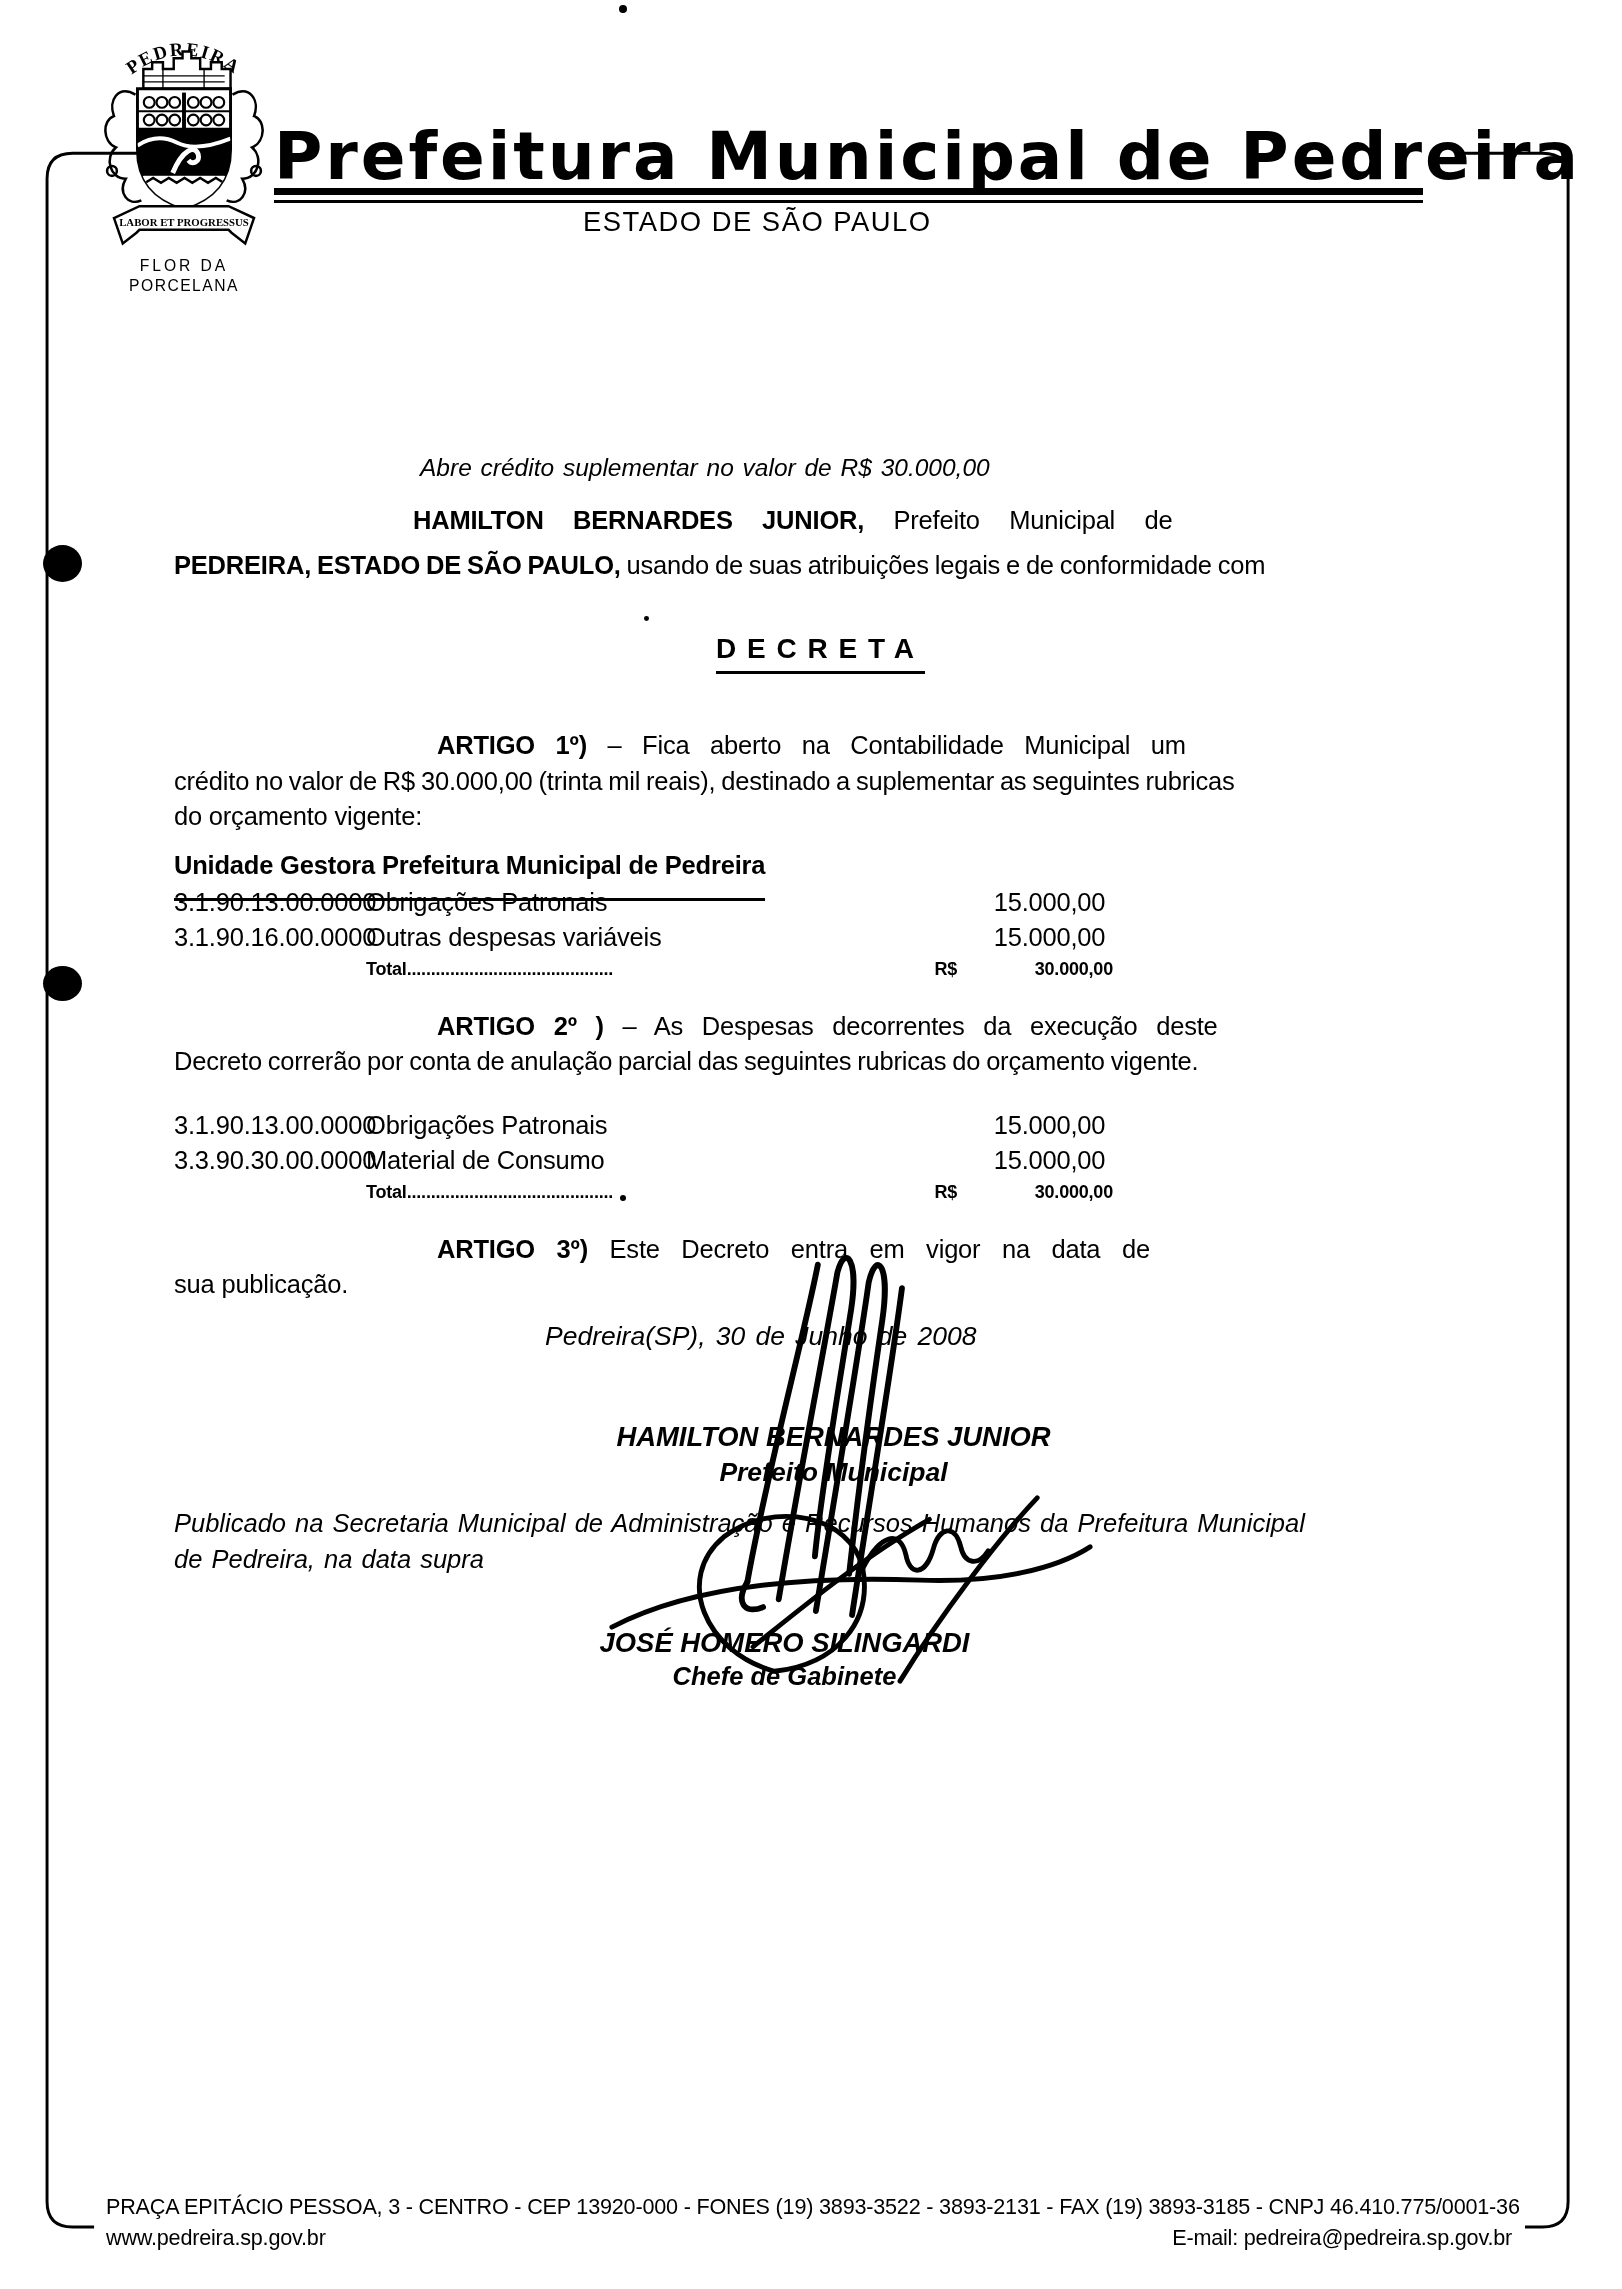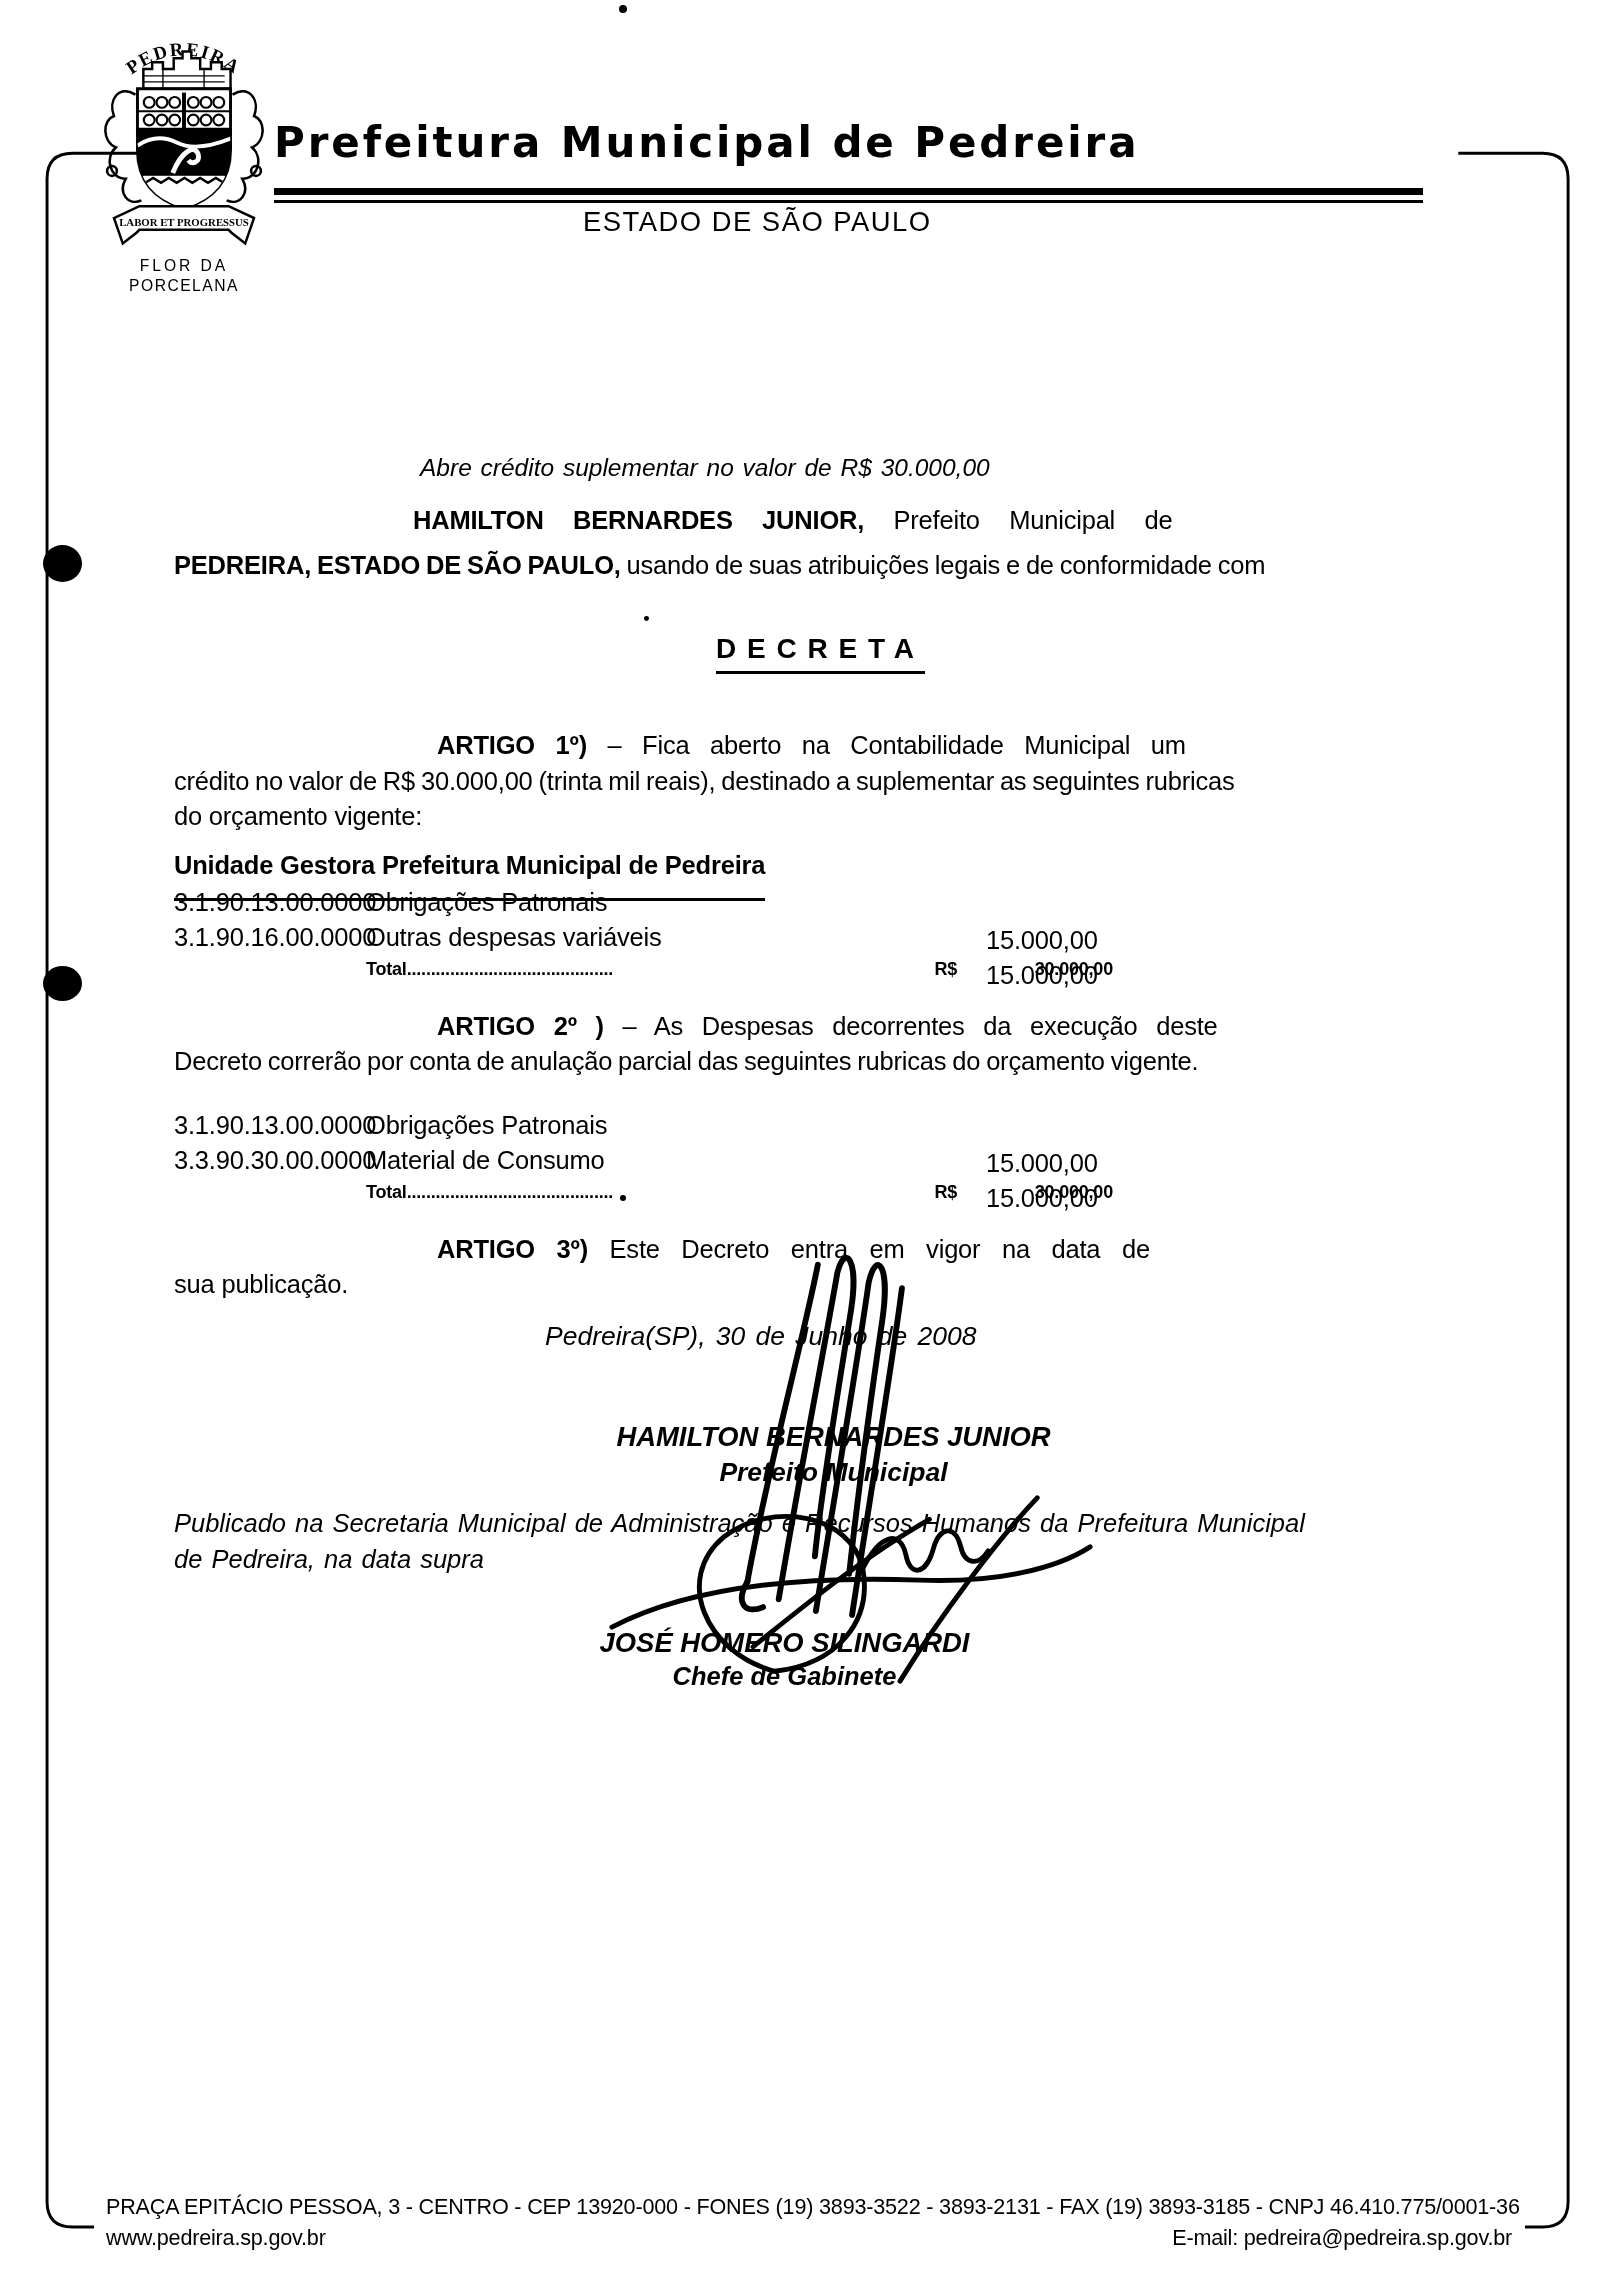--- a/index.html
+++ b/index.html
@@ -3,21 +3,21 @@
 <meta charset="utf-8">
 <style>
   html,body{margin:0;padding:0;background:#e8e8e8;}
   .page{position:relative;width:1622px;height:2290px;background:#ffffff;margin:0 auto;
         font-family:"Liberation Sans",sans-serif;color:#000;overflow:hidden;}
   .abs{position:absolute;}
   svg{display:block;}
 
   
   #crest-svg{left:98px;top:23.5px;width:172px;height:292px;}
-  #main-title{left:274px;top:118px;font-size:42px;font-weight:bold;letter-spacing:2.9px;
+  #main-title{left:274px;top:118px;font-size:66px;font-weight:bold;letter-spacing:2.9px;
               white-space:nowrap;font-family:"DejaVu Sans",sans-serif;}
   #title-rule-thick{left:274px;top:188px;width:1149px;height:6.9px;background:#000;}
   #title-rule-thin{left:274px;top:200px;width:1149px;height:2.9px;background:#000;}
   #state-line{left:583px;top:206px;font-size:27.4px;letter-spacing:1.5px;white-space:nowrap;}
 
   
   #frame-svg{left:0;top:0;width:1622px;height:2290px;pointer-events:none;}
 
   
   .punch{background:#000;border-radius:50%;}
@@ -54,21 +54,21 @@
 
   #t1-heading{left:174px;top:851px;font-size:25.5px;font-weight:bold;white-space:nowrap;
               border-bottom:3.9px solid #000;padding-bottom:18px;letter-spacing:-0.2px;}
 
   .rows-box{position:absolute;left:174px;width:939px;font-size:25.5px;letter-spacing:-0.2px;}
   #table1-rows{top:888px;}
   #table2-rows{top:1111px;}
   .trow{display:flex;height:35px;align-items:flex-start;}
   .tcode{width:192px;flex:none;}
   .tdesc{flex:1;overflow:hidden;white-space:nowrap;}
-  .tval{width:127px;flex:none;text-align:left;margin-top:38px;}
+  .tval{width:127px;flex:none;text-align:center;}
 
   .ttotal{position:absolute;left:174px;width:939px;display:flex;font-size:18px;font-weight:bold;
           letter-spacing:-0.2px;align-items:flex-start;}
   #table1-total{top:959px;}
   #table2-total{top:1182px;}
   .tspacer{width:192px;flex:none;}
   .tdots{flex:1;overflow:hidden;white-space:nowrap;}
   .tcur{flex:none;margin-right:29px;}
   .ttotval{width:127px;flex:none;text-align:right;}
 

